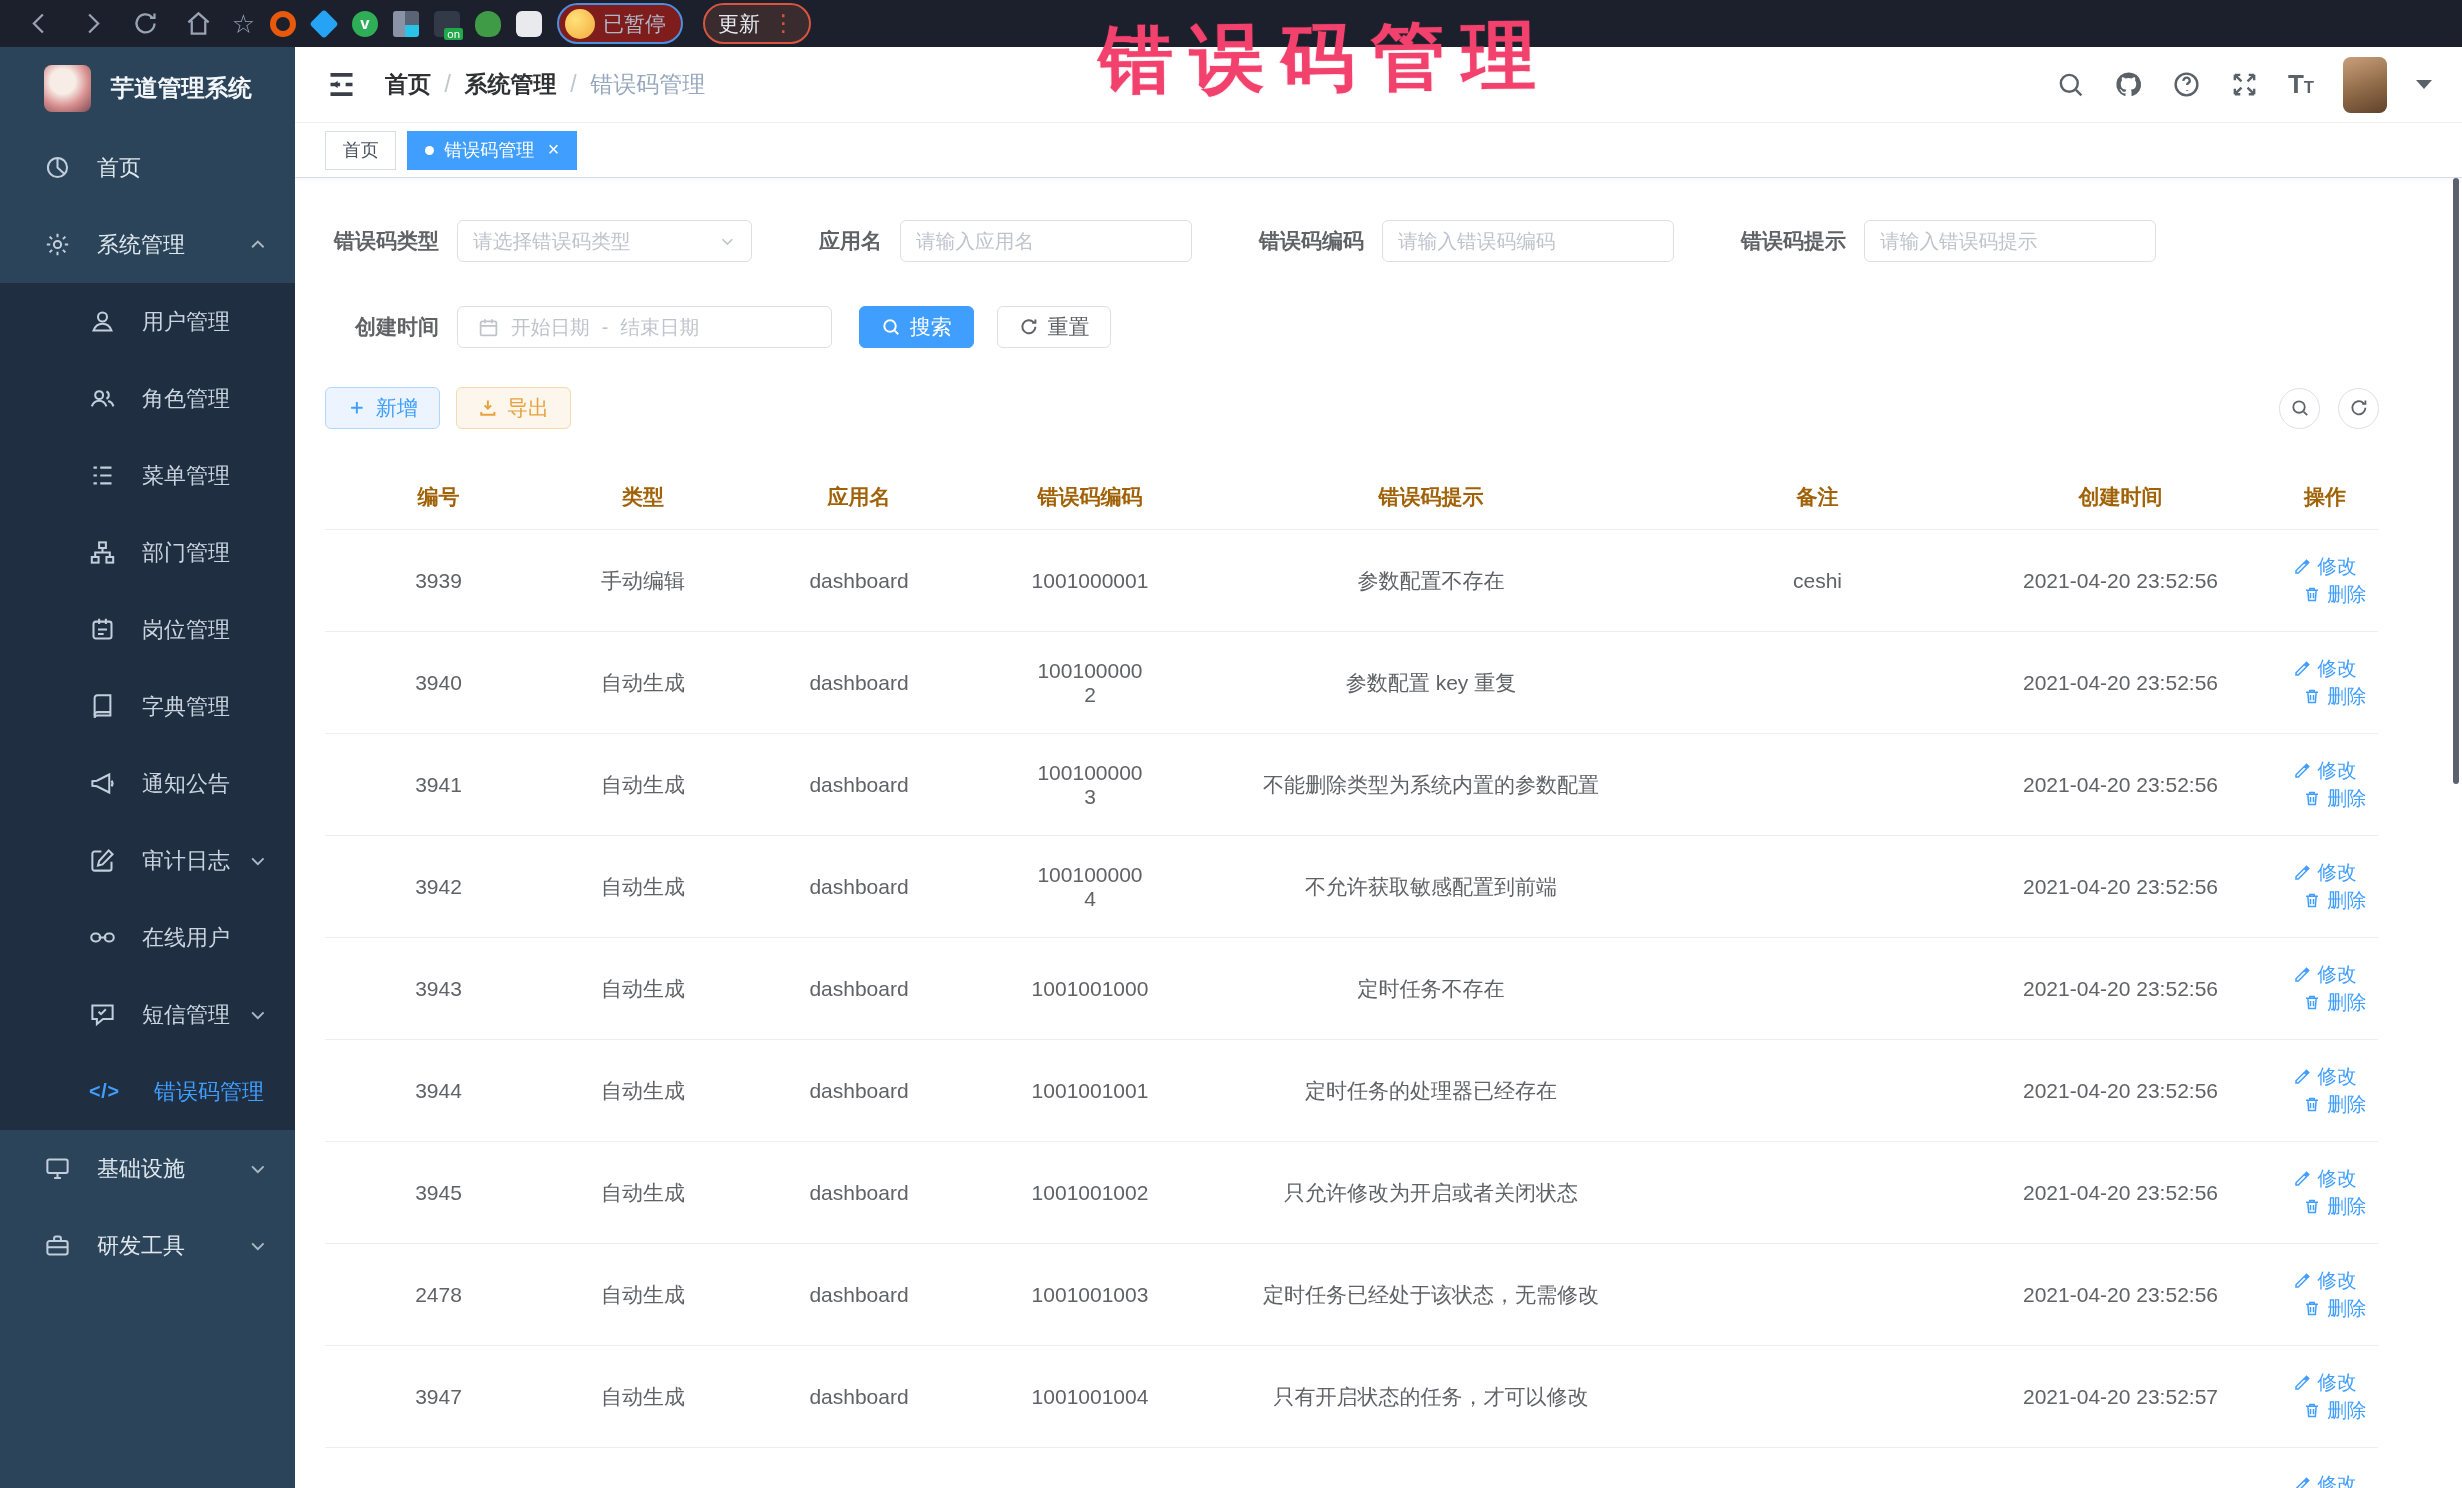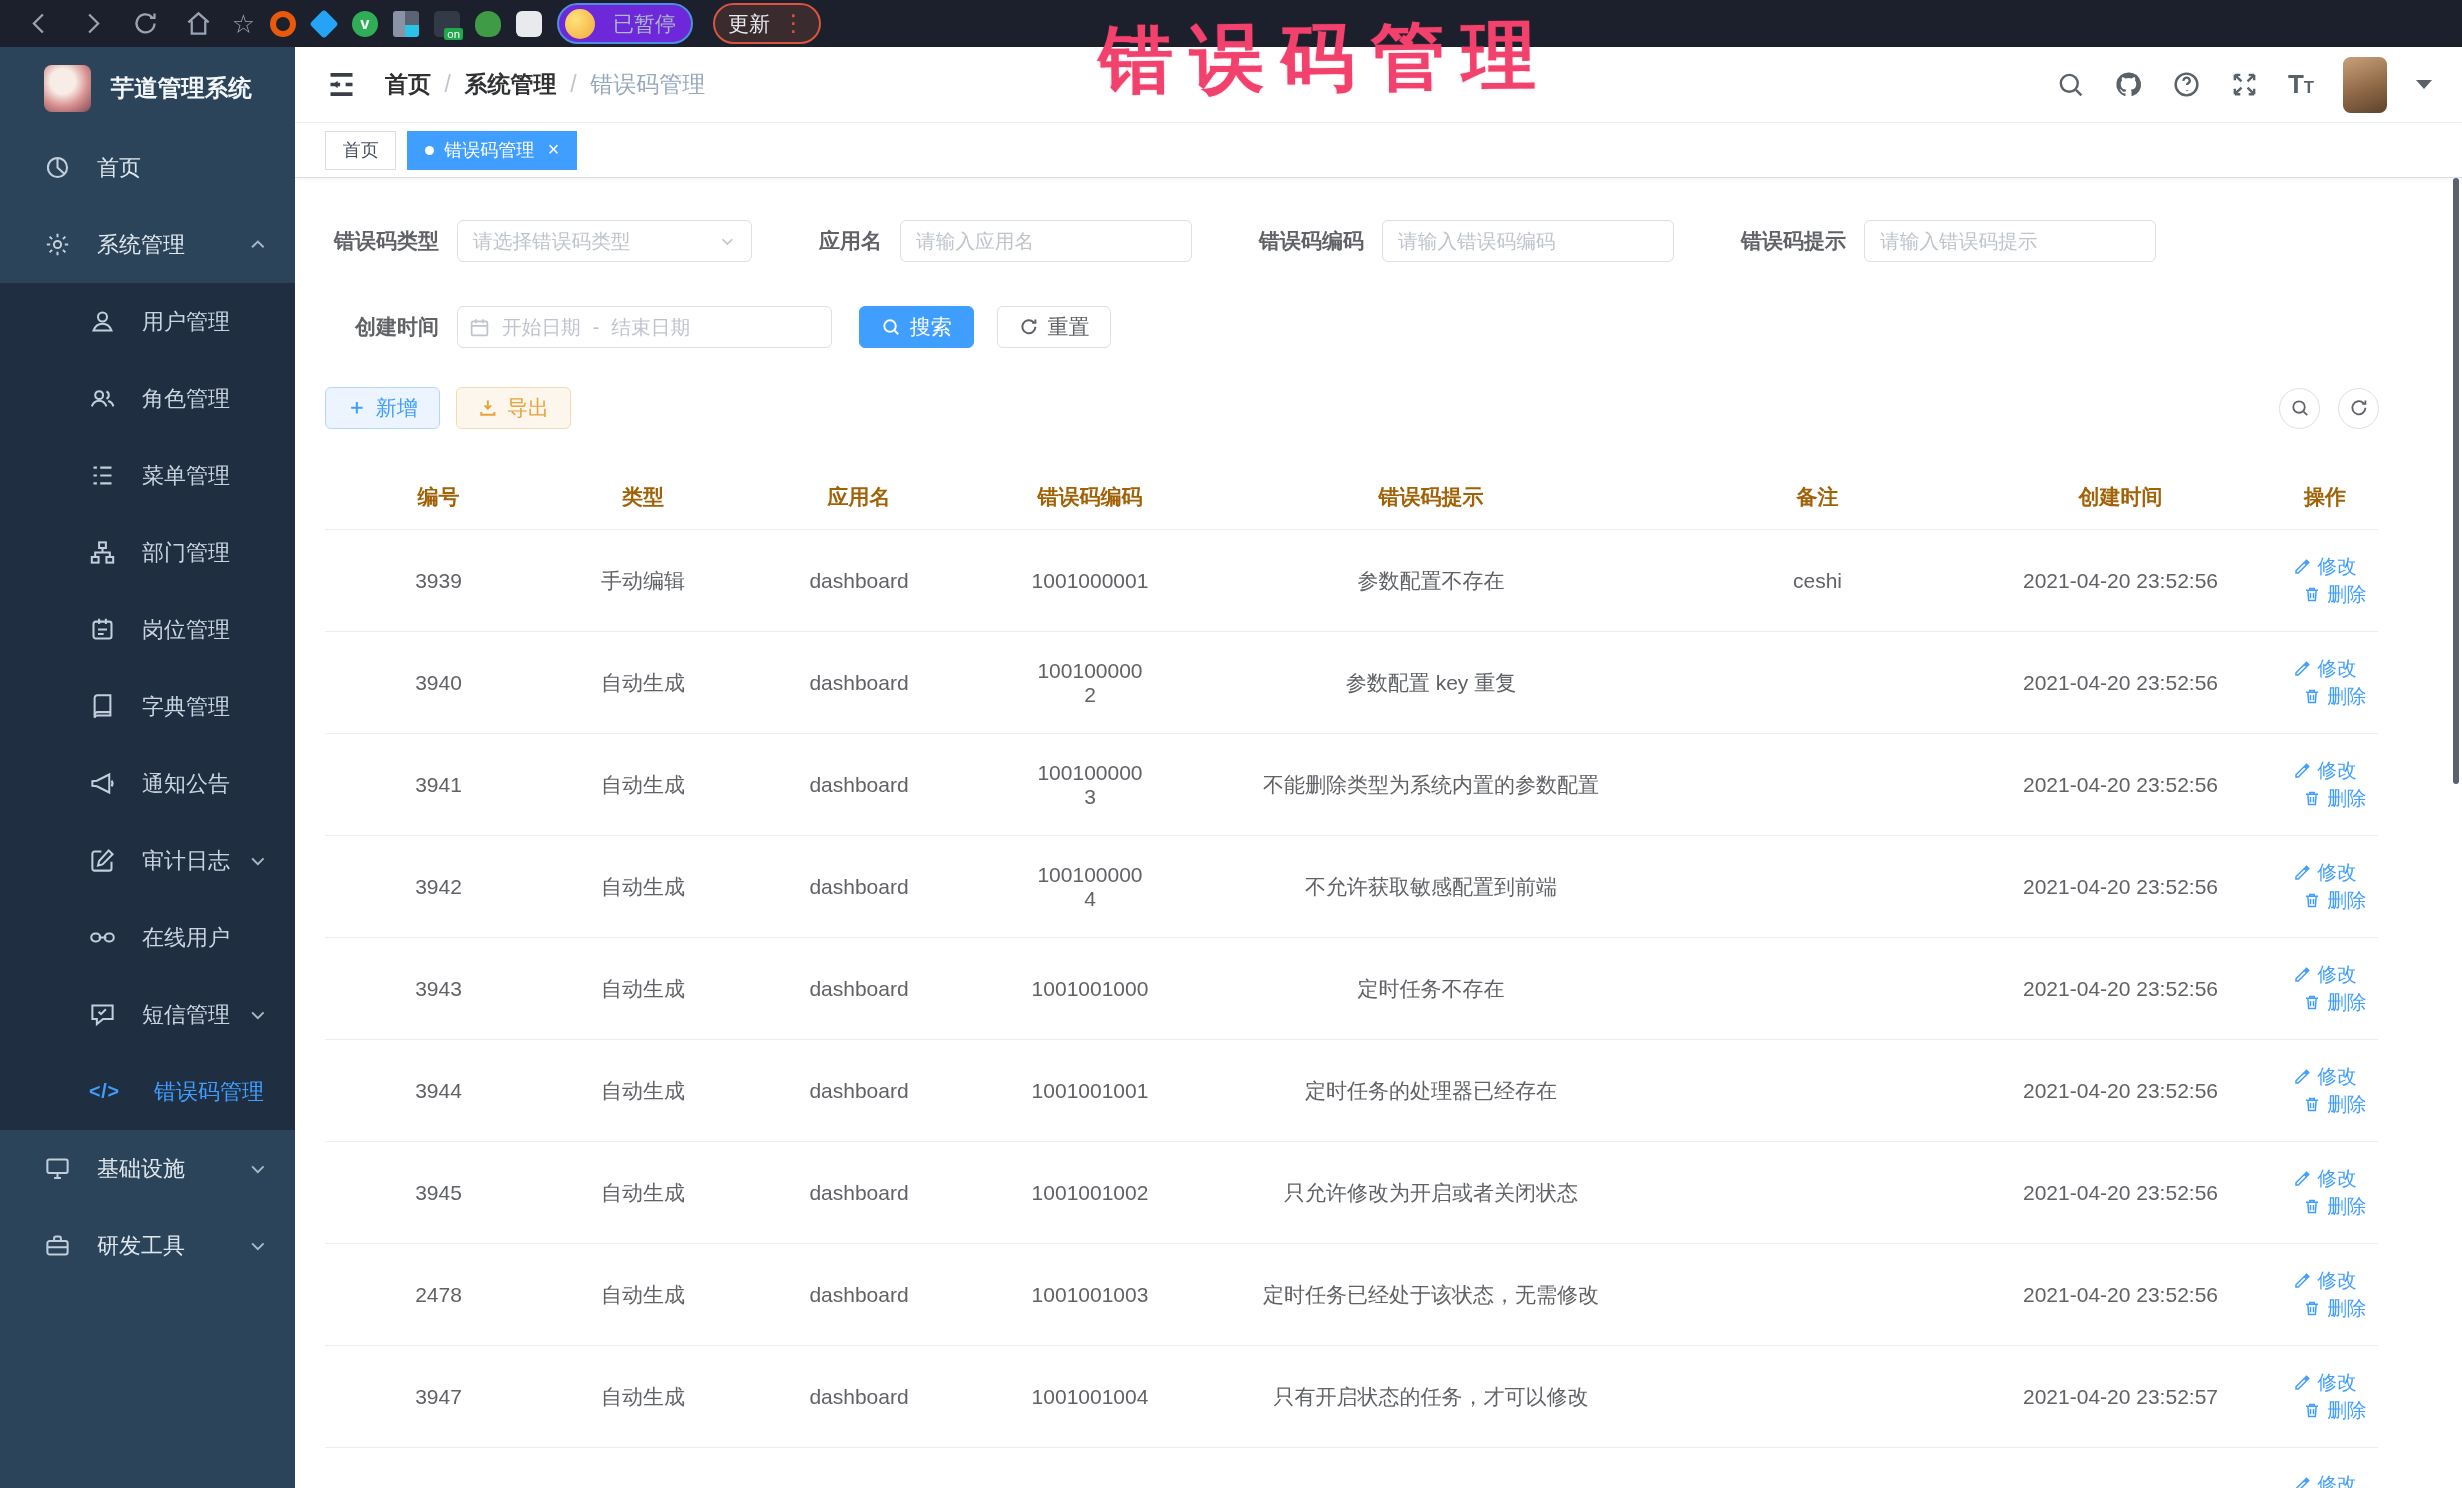--- a/index.html
+++ b/index.html
@@ -25,21 +25,21 @@
   .star{color:#9aa3b2;font-size:26px;line-height:1;}
   .ext{width:26px;height:26px;position:relative;}
   .ext-donut{border:6.8px solid #e8590c;border-radius:50%;}
   .ext-gem{background:#27a3f5;border-radius:4.5px;transform:rotate(45deg) scale(.8);}
   .ext-green{background:#2fae57;border-radius:50%;color:#fff;font-size:16.7px;font-weight:bold;display:flex;align-items:center;justify-content:center;}
   .ext-grid{background:linear-gradient(90deg,#8a93a5 45%,transparent 45%),linear-gradient(0deg,#29c3e8 45%,transparent 45%);background-color:#5b6474;border-radius:3px;}
   .ext-on{background:#333a47;border-radius:4.5px;}
   .ext-on::after{content:"on";position:absolute;right:-3px;bottom:-3px;background:#21a84a;color:#fff;font-size:11.4px;padding:0 3px;border-radius:2.3px;}
   .ext-key{background:#3f9b45;border-radius:50% 50% 40% 40%;}
   .ext-puzzle{background:#e8eaee;border-radius:6px;}
-  .chip-paused{display:flex;align-items:center;gap:18px;border:2.3px solid #4d8fe0;border-radius:23px;background:#6d28d9;padding:3.8px 15px 3.8px 6px;color:#aeb8c8;font-size:21px;}
+  .chip-paused{display:flex;align-items:center;gap:8px;border:2.3px solid #4d8fe0;border-radius:23px;background:#7f1d1d;padding:3.8px 15px 3.8px 6px;color:#aeb8c8;font-size:21px;}
   .chip-paused .face{width:30px;height:30px;border-radius:50%;background:radial-gradient(circle at 35% 35%,#ffe27a,#f2a93b);}
   .chip-update{display:flex;align-items:center;gap:12px;border:2.3px solid #d9553f;border-radius:21px;background:#392b2e;padding:4.5px 13.6px;margin-left:4.5px;}
   .chip-update .upd{color:#e6e9ee;font-size:21px;}
   .chip-update .dots{color:#d9553f;font-size:23px;line-height:.8;}
 
   
   .overlay-title{position:absolute;left:1099px;top:9px;z-index:60;font-size:74px;font-weight:bold;color:#f1416c;letter-spacing:16.7px;transform:rotate(-.6deg);text-shadow:0 0 1.5px rgba(241,65,108,.55);}
 
   
   .sidebar{position:absolute;top:47px;left:0;width:295px;height:1441px;background:#2b4459;z-index:2;}
@@ -82,21 +82,21 @@
   .frow + .frow{margin-top:44px;}
   .fgroup{display:flex;align-items:center;margin-right:67px;}
   .flabel{font-size:21px;font-weight:bold;color:#606266;margin-right:18px;white-space:nowrap;}
   .flabel.w1{width:114px;text-align:right;}
   .control{height:42px;border:1.5px solid #dcdfe6;border-radius:6px;background:#fff;display:flex;align-items:center;font-size:19.7px;color:#606266;}
   .select{width:295px;padding:0 15px;justify-content:space-between;cursor:pointer;}
   .placeholder{color:#bfc4cc;}
   .chev{width:16.7px;height:16.7px;stroke:#c0c4cc;stroke-width:2.4;fill:none;}
   input.ctl-input{width:292px;height:42px;border:1.5px solid #dcdfe6;border-radius:6px;padding:0 15px;font-size:19.7px;color:#606266;outline:none;font-family:inherit;}
   input.ctl-input::placeholder{color:#bfc4cc;}
-  .daterange{width:375px;padding:0 11px;gap:12px;cursor:pointer;}
+  .daterange{width:375px;padding:0 20px;gap:12px;cursor:pointer;}
   .daterange .cal{width:21px;height:21px;stroke:#bfc4cc;stroke-width:2;fill:none;}
   .daterange .dsep{color:#bfc4cc;}
   .btn{height:42px;border-radius:6px;display:inline-flex;align-items:center;justify-content:center;gap:9px;font-size:21px;cursor:pointer;border:1.5px solid transparent;padding:0 21px;}
   .btn svg{width:19.7px;height:19.7px;stroke:currentColor;stroke-width:2.4;fill:none;}
   .btn-primary{background:#409EFF;color:#fff;border-color:#409EFF;margin-left:27px;}
   .btn-plain{background:#fff;color:#606266;border-color:#dcdfe6;margin-left:23px;}
 
   
   .toolbar{margin-top:39px;padding-left:30px;display:flex;align-items:center;position:relative;}
   .btn-add{background:#ecf5ff;color:#409EFF;border-color:#b3d8ff;}

